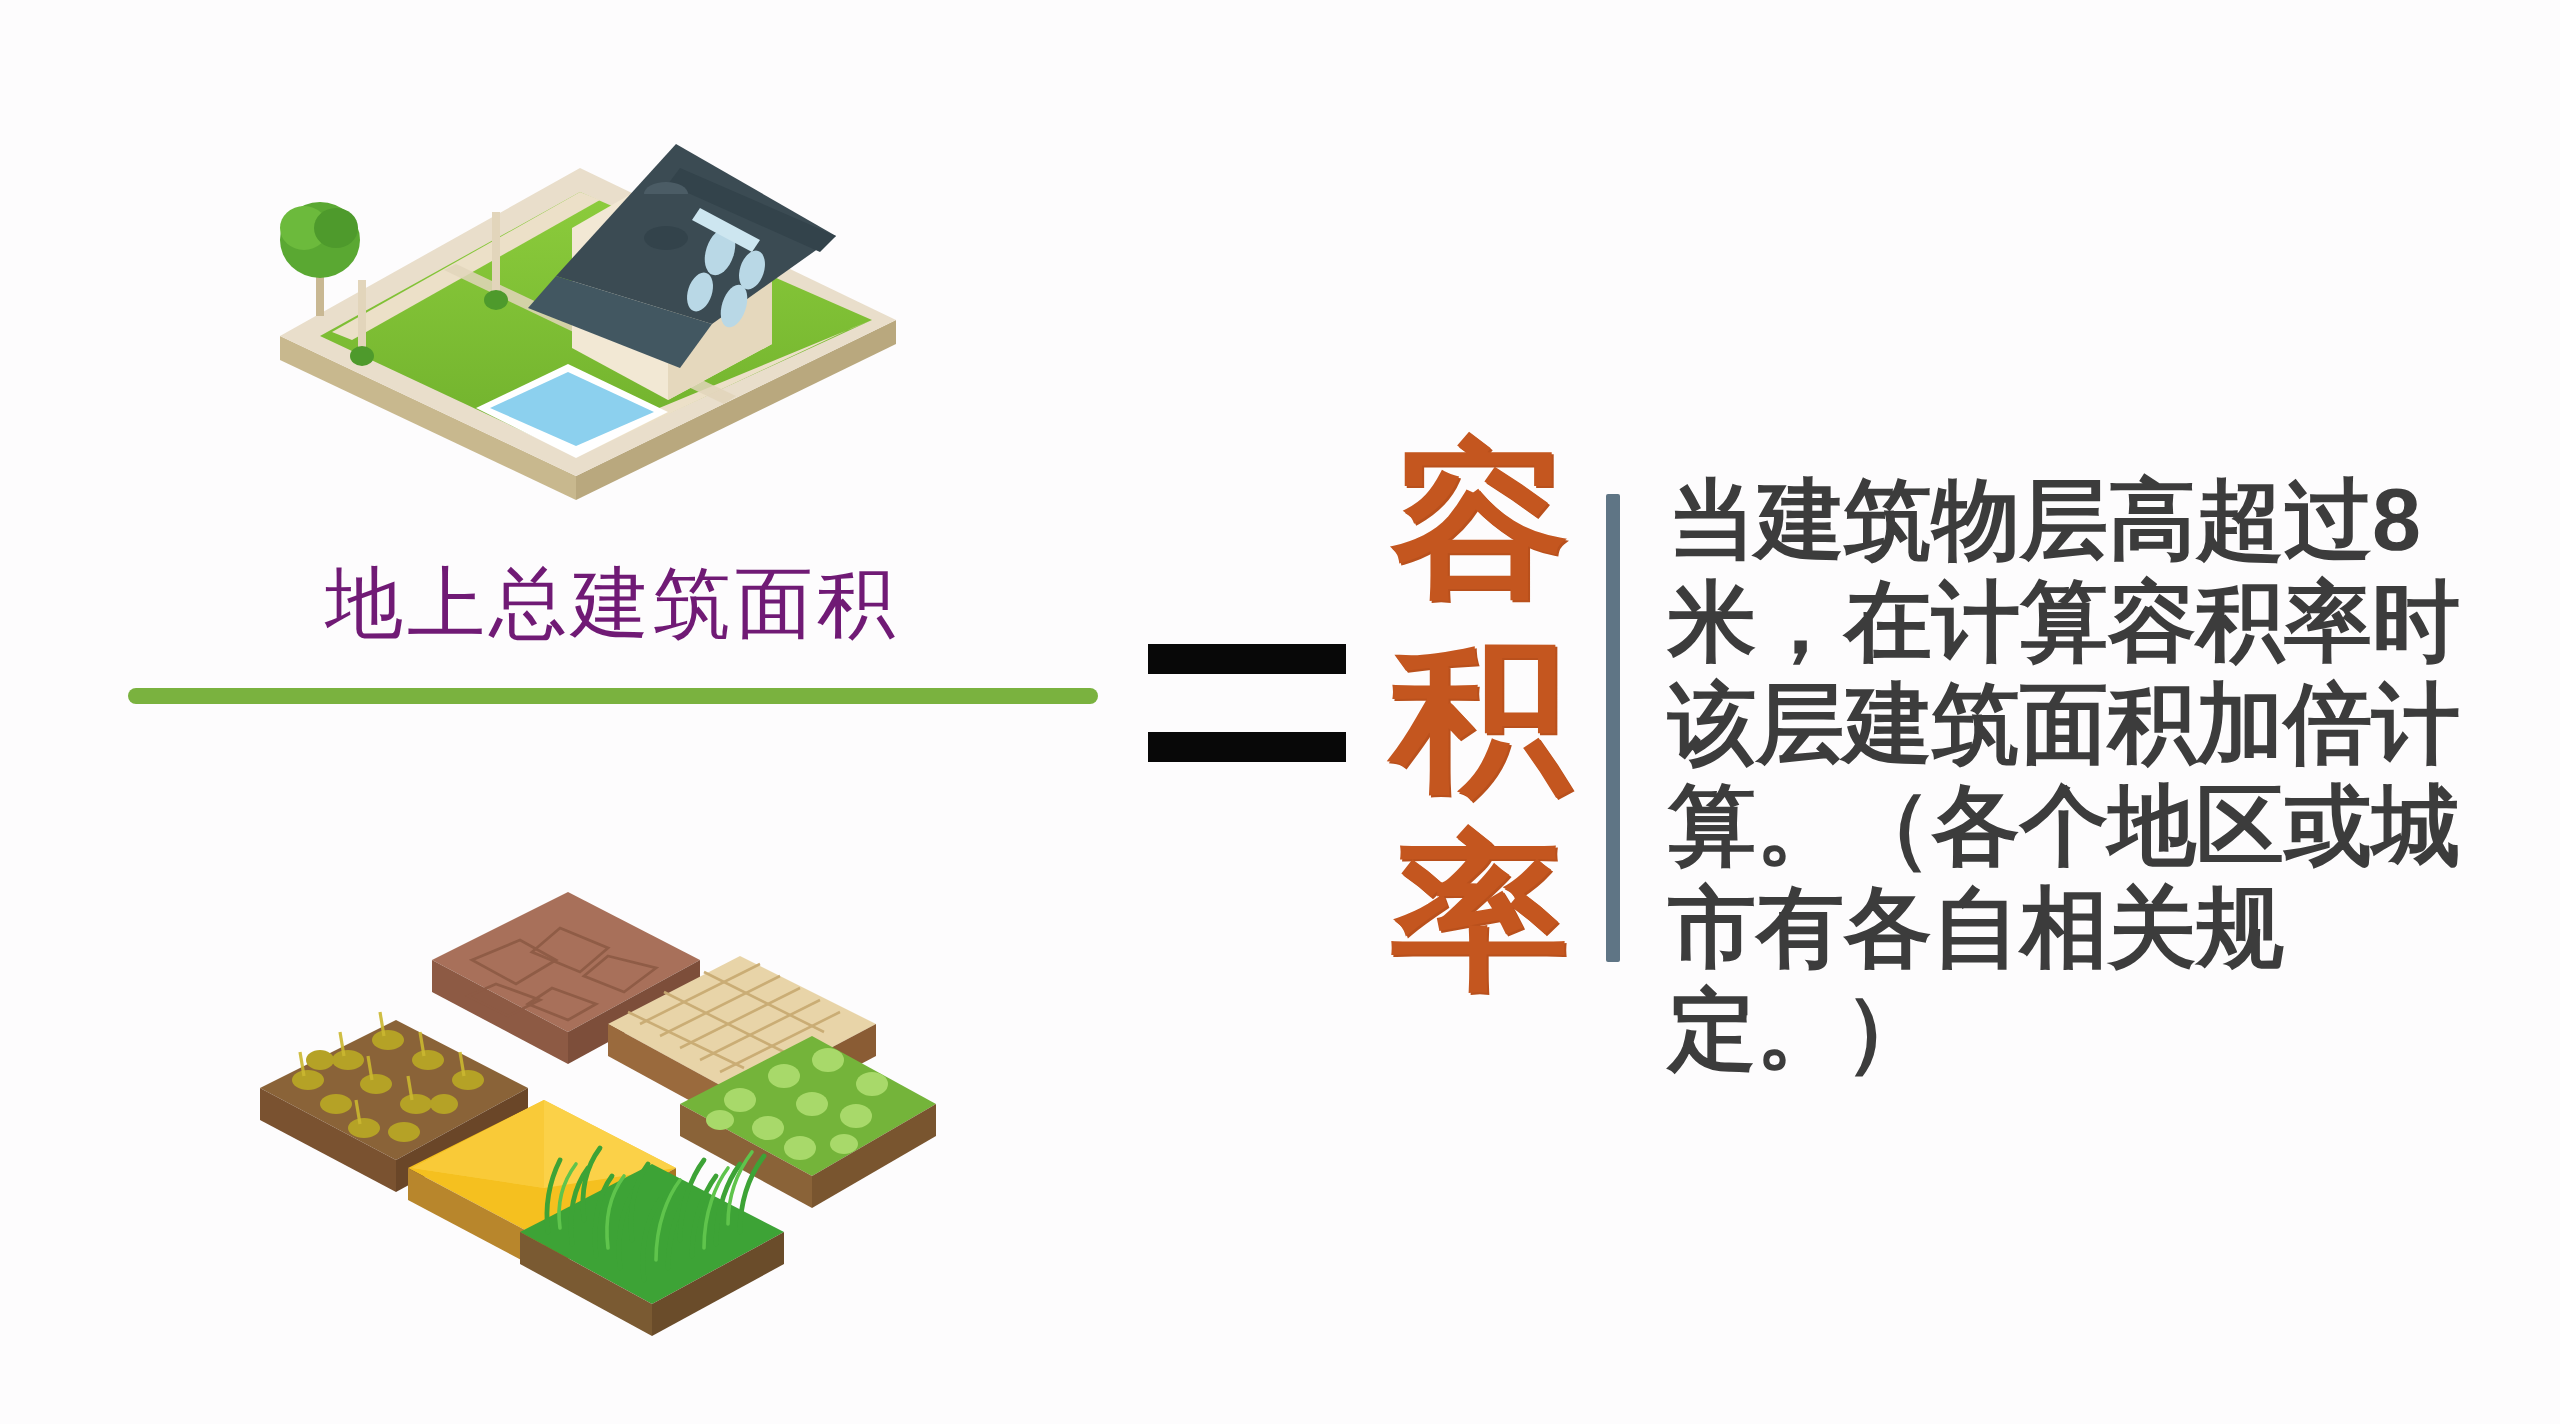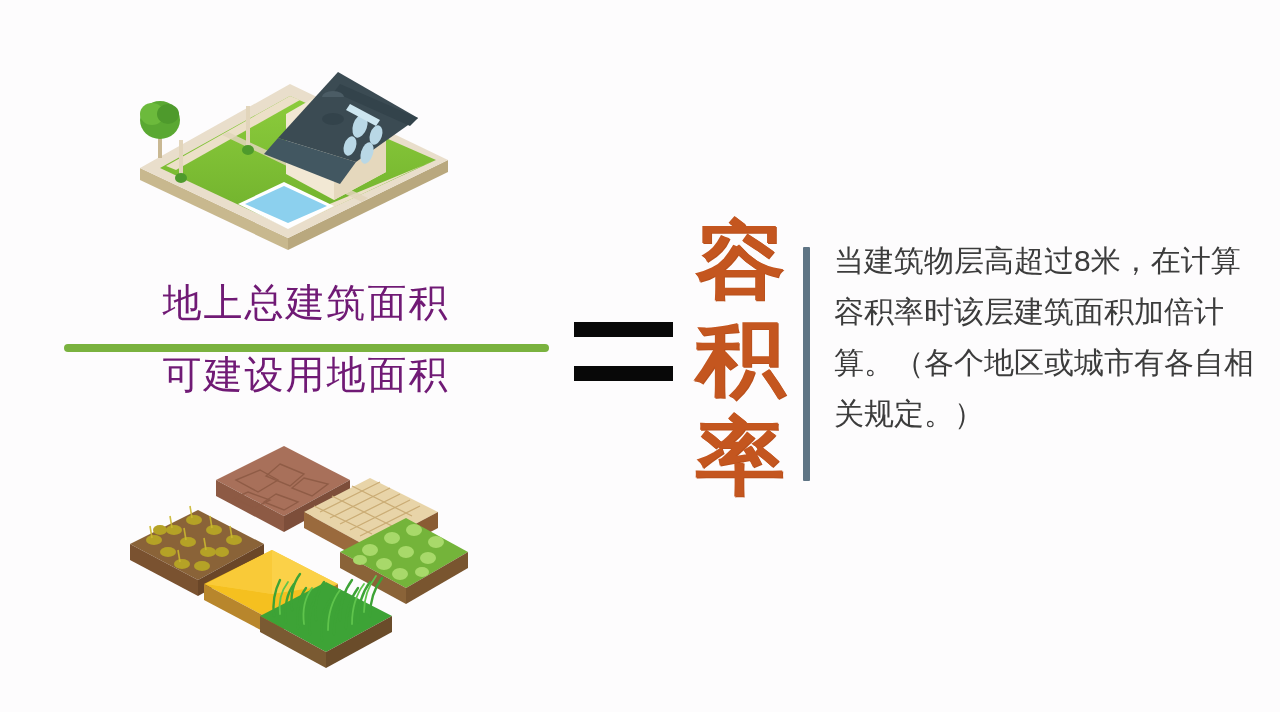--- a/index.html
+++ b/index.html
@@ -101,24 +101,24 @@
     border-radius: 1px;
   }
 
   
   #note-text {
     position: absolute;
     left: 834px;
     top: 235px;
     width: 420px;
     color: #3c3c3c;
-    font-size: 30px;
+    font-size: 44px;
     line-height: 51px;
     letter-spacing: 0px;
-    font-weight: 400;
+    font-weight: 700;
     text-align: left;
   }
 
   
   .illo { position: absolute; }
   #house-illustration { left: 118px; top: 22px; width: 340px; height: 250px; }
   #land-illustration  { left: 108px; top: 440px; width: 360px; height: 232px; }
 </style>
 </head>
 <body>
@@ -196,21 +196,20 @@
           <ellipse cx="249" cy="131" rx="6" ry="11" transform="rotate(18 249 131)"></ellipse>
           <polygon points="232,82 262,98 258,104 228,88" fill="#cde6f0"></polygon>
         </g>
       </g>
     </svg>
   </div>
 
   <div id="fraction">
     <div id="numerator">地上总建筑面积</div>
     <div id="fraction-bar"></div>
-    <div id="denominator">可建设用地面积</div>
   </div>
 
   <div id="equals">
     <div class="bar top"></div>
     <div class="bar bottom"></div>
   </div>
 
   <div id="ratio-title">
     <span class="ch">容</span>
     <span class="ch">积</span>

